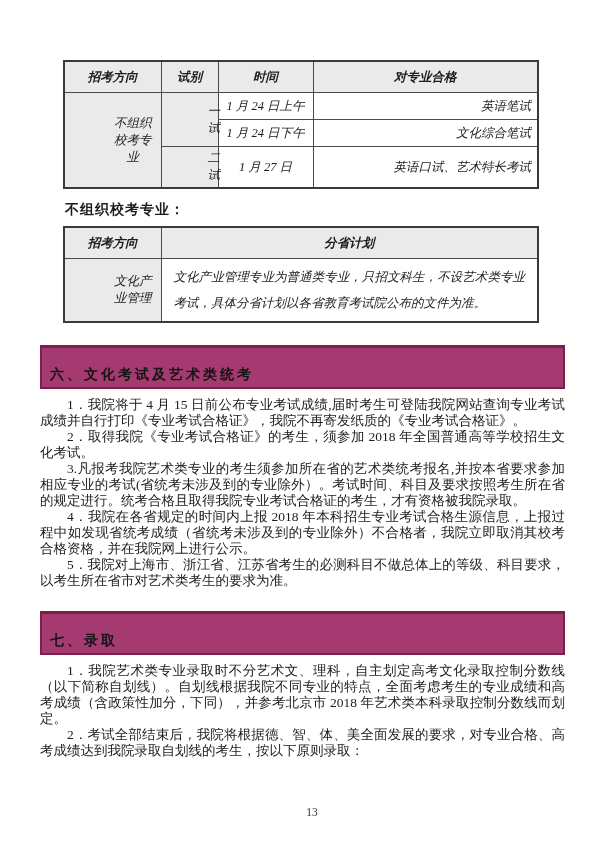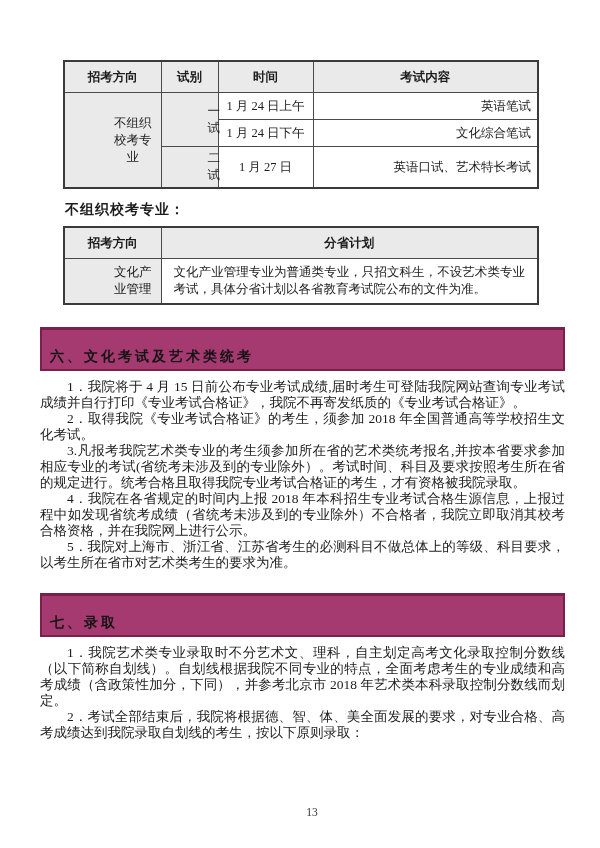--- a/index.html
+++ b/index.html
@@ -13,38 +13,39 @@
     color:#1c1c1c;
     overflow:hidden;
   }
   
   table{
     border-collapse:collapse;
     width:474px;
     margin-left:23px;
     border:2px solid #3a3a3a;
     table-layout:fixed;
+    font-style:italic;
   }
   th,td{
     border:1px solid #4a4a4a;
     font-size:12.5px;
     padding:3px 6px;
     word-break:break-all;
   }
   th{
     background:#EAEAEA;
     font-weight:bold;
     text-align:center;
     height:24px;
   }
   td{height:20px;margin-left:48px;}
   .c-gray{background:#EAEAEA;text-align:center;padding-left:46px;}
   .c-center{text-align:center;}
   .c-left{text-align:right;padding-left:10px;}
-  .t2 td.plan-cell{line-height:17px;padding:5px 12px;text-align:justify;}
+  .t2 td.plan-cell{line-height:26px;padding:5px 12px;text-align:justify;}
   
   .sub-heading{
     font-weight:bold;
     font-size:14px;
     margin:12px 0 7px 25px;
     letter-spacing:1px;
   }
   
   .banner{
     margin:22px 0 8px 0;
@@ -87,21 +88,21 @@
       <col style="width:97px">
         <col style="width:57px">
         <col style="width:95px">
         <col style="width:225px">
     </colgroup>
     <tbody>
         <tr>
       <th>招考方向</th>
       <th>试别</th>
       <th>时间</th>
-      <th>考试内容</th>
+      <th>对专业合格</th>
     </tr>
     <tr>
       <td class="c-gray" rowspan="3">不组织校考专业</td>
       <td class="c-gray" rowspan="2">一试</td>
       <td class="c-center">1 月 24 日上午</td>
       <td class="c-left">英语笔试</td>
     </tr>
     <tr>
       <td class="c-center">1 月 24 日下午</td>
       <td class="c-left">文化综合笔试</td>

